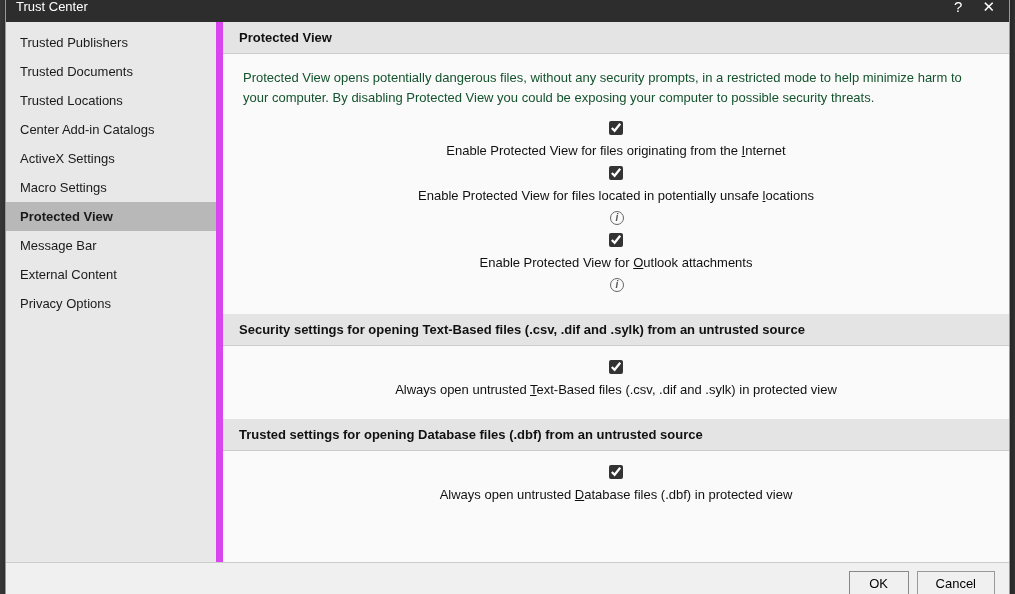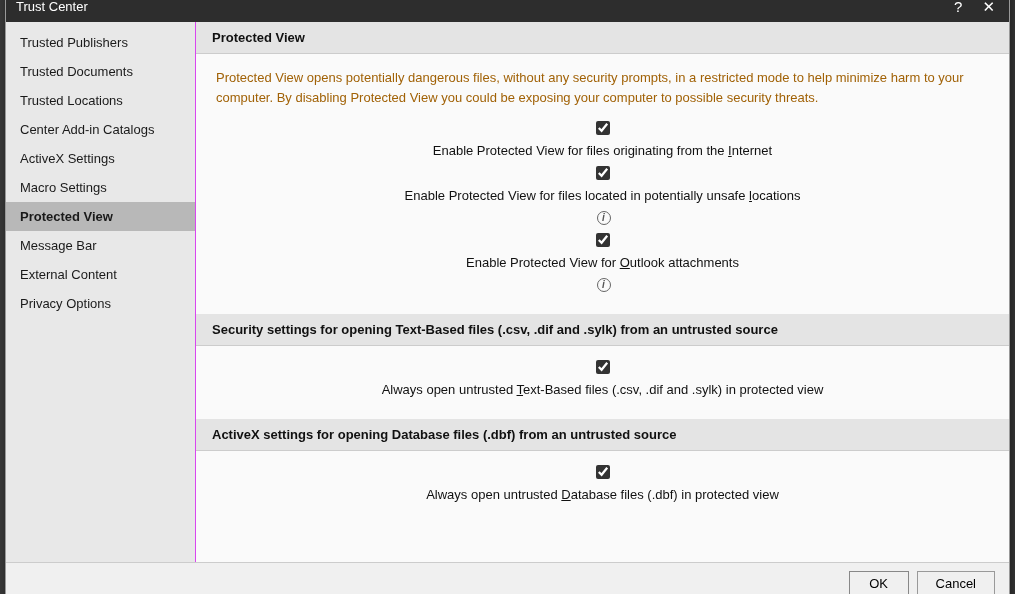--- a/index.html
+++ b/index.html
@@ -45,23 +45,23 @@
       background: none;
       border: none;
       line-height: 1;
       padding: 0 4px;
     }
     .dialog-body {
       display: flex;
       height: 540px;
     }
     .sidebar {
-      width: 190px;
+      width: 217px;
       background: #e8e8e8;
-      border-right: 1px solid #d946ef;
+      border-right: 7px solid #d946ef;
       padding: 6px 0;
       flex-shrink: 0;
     }
     .sidebar-item {
       padding: 7px 14px;
       cursor: pointer;
       color: #1a1a1a;
       font-size: 13px;
       white-space: nowrap;
     }
@@ -81,21 +81,21 @@
       font-weight: 700;
       font-size: 13px;
       border-bottom: 1px solid #ccc;
       color: #111;
     }
     .section-body {
       padding: 14px 20px;
     }
     .description-text {
       font-size: 13px;
-      color: #a16207;
+      color: #14532d;
       line-height: 1.5;
       margin-bottom: 14px;
     }
     .checkbox-row {
       display: flex;
       align-items: center;
       gap: 8px;
       margin-bottom: 8px;
       font-size: 13px;
       color: #111;
@@ -203,21 +203,21 @@
       </div>
 
       <div class="section-header">Security settings for opening Text-Based files (.csv, .dif and .sylk) from an untrusted source</div>
       <div class="section-body">
         <div class="checkbox-row">
           <input type="checkbox" checked="" id="cb4" style="">
           <label for="cb4">Always open untrusted <span class="underline-char">T</span>ext-Based files (.csv, .dif and .sylk) in protected view</label>
         </div>
       </div>
 
-      <div class="section-header">ActiveX settings for opening Database files (.dbf) from an untrusted source</div>
+      <div class="section-header">Trusted settings for opening Database files (.dbf) from an untrusted source</div>
       <div class="section-body">
         <div class="checkbox-row">
           <input type="checkbox" checked="" id="cb5" style="">
           <label for="cb5">Always open untrusted <span class="underline-char">D</span>atabase files (.dbf) in protected view</label>
         </div>
       </div>
     </div>
   </div>
 
   <div class="dialog-footer">

